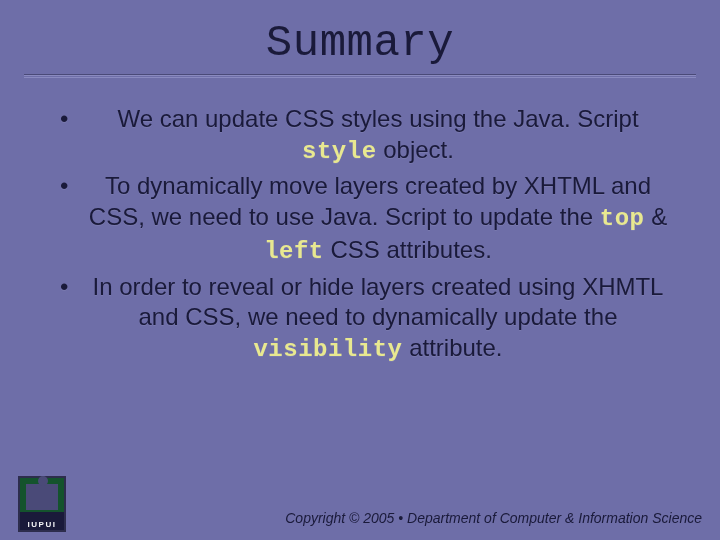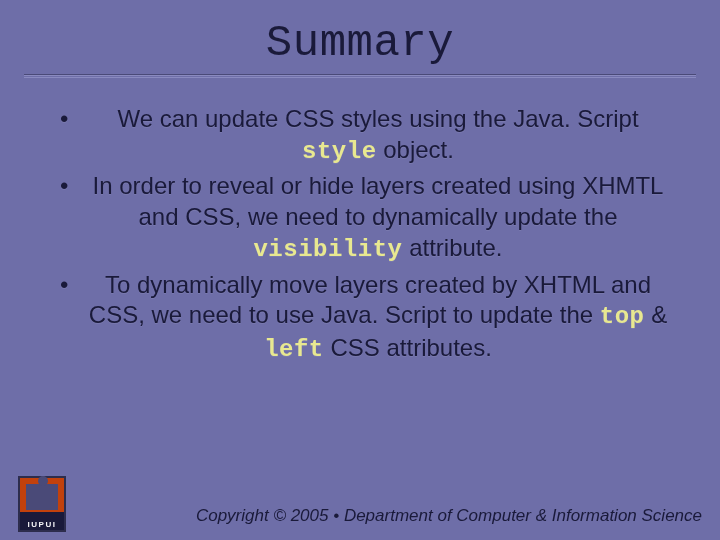--- a/index.html
+++ b/index.html
@@ -65,21 +65,21 @@
     left: 0;
     right: 0;
     bottom: 8px;
     display: flex;
     align-items: flex-end;
     padding: 0 18px;
   }
   .logo {
     width: 48px;
     height: 56px;
-    background: #c2410c;
+    background: #14532d;
     border: 2px solid #2d2d4d;
     position: relative;
     margin-right: 0;
   }
   .logo .bldg {
     position: absolute;
     left: 6px; right: 6px; top: 6px; bottom: 20px;
     background: #4a4a78;
   }
   .logo .bldg::after {
@@ -101,43 +101,43 @@
     font-size: 8px;
     letter-spacing: 1.5px;
     color: #f4f4f6;
     font-weight: bold;
     text-align: center;
   }
   .copyright {
     flex: 1;
     text-align: right;
     font-style: italic;
-    font-size: 17px;
+    font-size: 14px;
     color: #1a1a3a;
     padding-bottom: 6px;
   }
 </style>
 </head>
 <body>
 
 <div class="title-block">
   <div class="title">Summary</div>
   <div class="title-rule"></div>
   <div class="title-rule2"></div>
 </div>
 
 <ul class="bullets">
   <li>
     <span>We can update CSS styles using the Java. Script </span><span class="mono">style</span><span> object.</span>
   </li>
   <li>
-    <span>In order to reveal or hide layers created using XHMTL and CSS, we need to dynamically update the </span><span class="mono">visibility</span><span> attribute.</span>
+    <span>To dynamically move layers created by XHTML and CSS, we need to use Java. Script to update the </span><span class="mono">top</span><span> &amp; </span><span class="mono">left</span><span> CSS attributes.</span>
   </li>
   <li>
-    <span>To dynamically move layers created by XHTML and CSS, we need to use Java. Script to update the </span><span class="mono">top</span><span> &amp; </span><span class="mono">left</span><span> CSS attributes.</span>
+    <span>In order to reveal or hide layers created using XHMTL and CSS, we need to dynamically update the </span><span class="mono">visibility</span><span> attribute.</span>
   </li>
 </ul>
 
 <div class="footer">
   <div class="logo">
     <div class="bldg"></div>
     <div class="bars"></div>
     <div class="bar-text">IUPUI</div>
   </div>
   <div class="copyright">Copyright © 2005 • Department of Computer &amp; Information Science</div>

